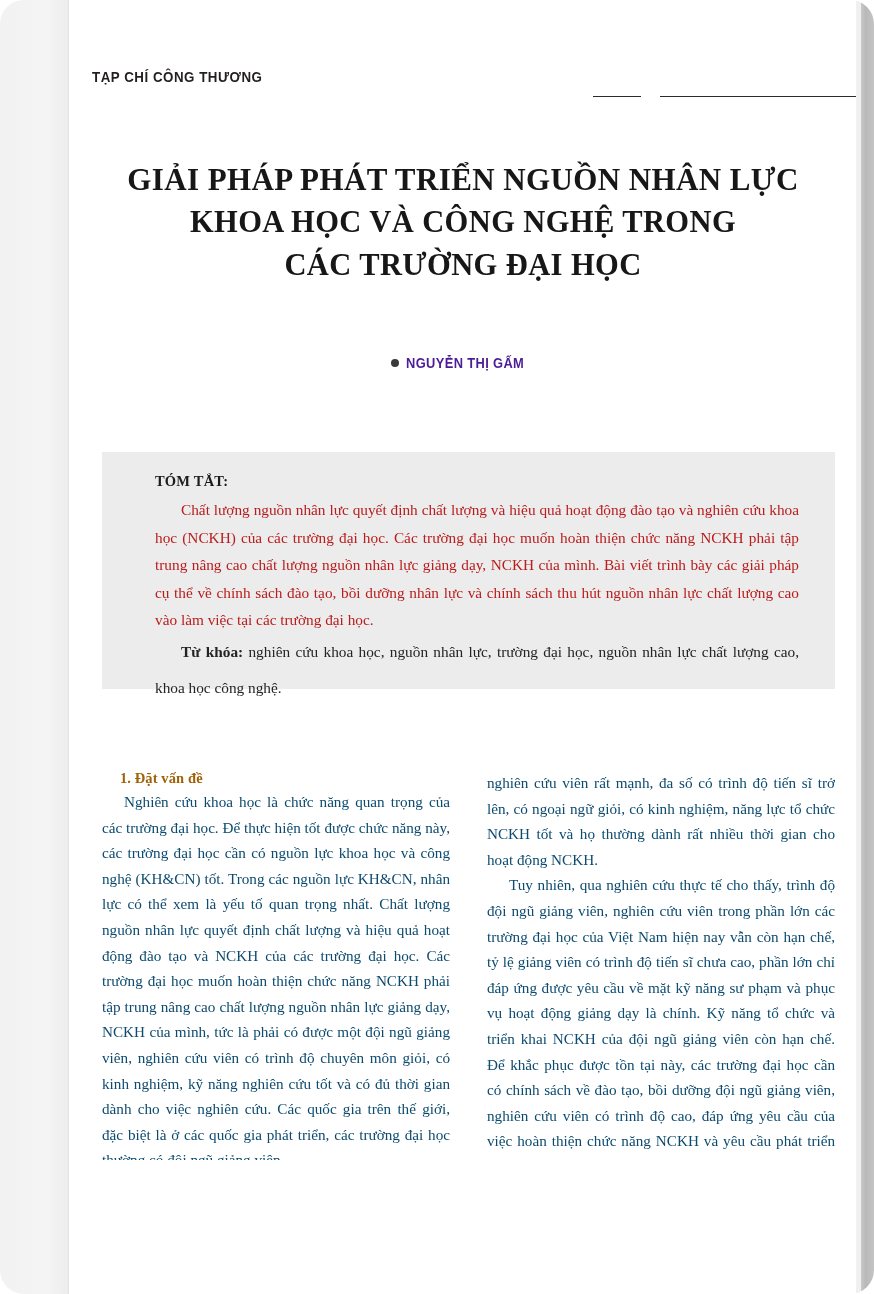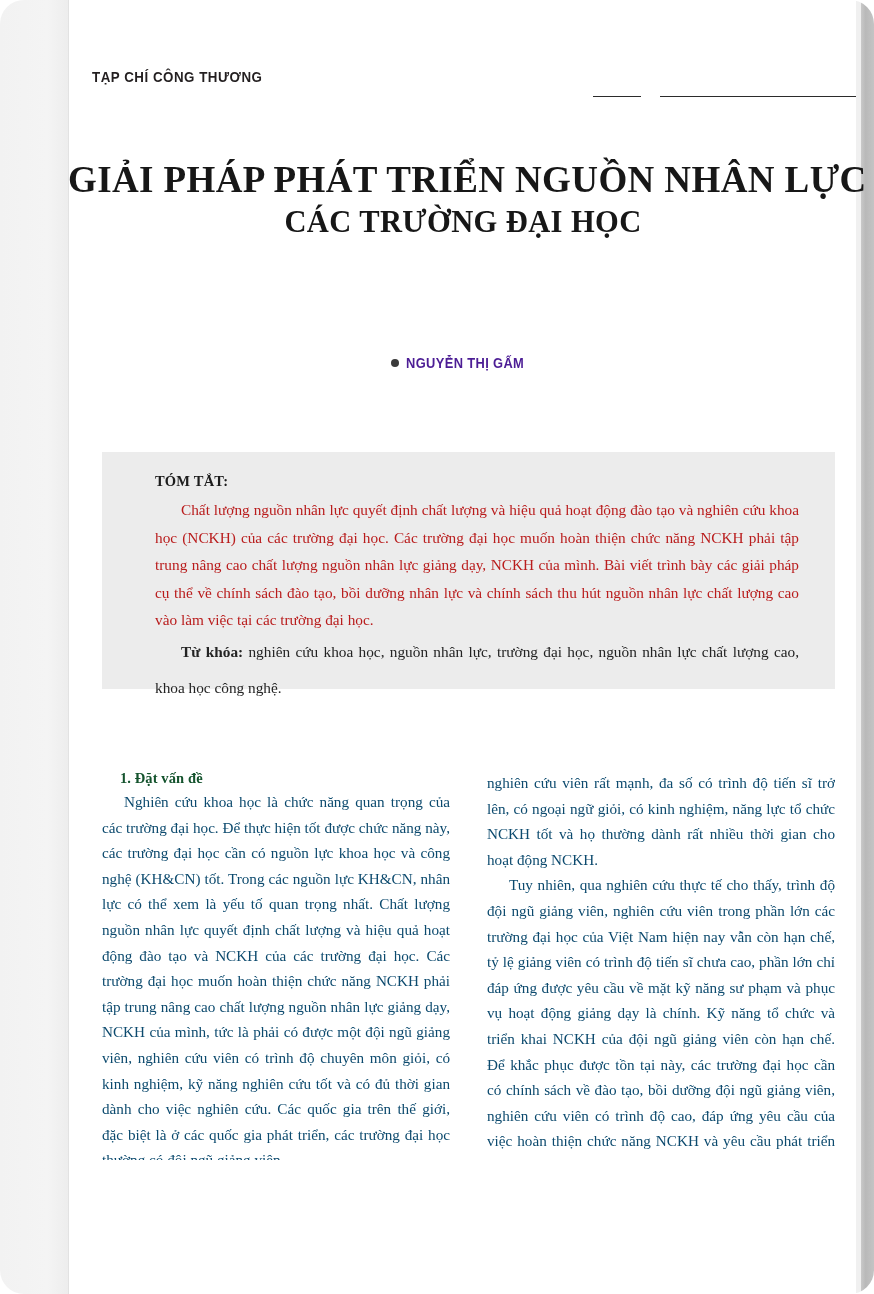--- a/index.html
+++ b/index.html
@@ -82,21 +82,21 @@
   }
   .title-line {
     font-family: "Liberation Serif", "DejaVu Serif", serif;
     font-weight: bold;
     font-size: 30.5px;
     line-height: 43px;
     letter-spacing: 0.4px;
     color: #171717;
     white-space: nowrap;
   }
-  .title-line.l1 { font-size: 37px; }
+  .title-line.l1 { font-size: 31px; }
   .title-line.l2 { font-size: 30.5px; }
   .title-line.l3 { font-size: 30.5px; }
 
   
   .author-row {
     position: absolute;
     left: 68px;
     top: 355px;
     width: 790px;
     text-align: center;
@@ -176,21 +176,21 @@
     height: 390px;
     overflow: hidden;
   }
   .col-left  { left: 0px; }
   .col-right { left: 385px; }
 
   .section-heading {
     font-family: "Liberation Serif", "DejaVu Serif", serif;
     font-weight: bold;
     font-size: 14.5px;
-    color: #14532d;
+    color: #a16207;
     margin: 0 0 2px 0;
     padding-left: 18px;
     letter-spacing: 0.1px;
   }
   .body-para {
     font-size: 15.2px;
     line-height: 25.6px;
     text-align: justify;
     text-indent: 22px;
     margin: 0;
@@ -223,20 +223,21 @@
   <div class="scan-right-band2"></div>
   <div class="scan-right-band"></div>
 
   <div class="journal-header">TẠP CHÍ CÔNG THƯƠNG</div>
 
   <div class="header-rule-short"></div>
   <div class="header-rule-long"></div>
 
   <div class="title-block">
     <div class="title-line l1">GIẢI PHÁP PHÁT TRIỂN NGUỒN NHÂN LỰC</div>
+    <div class="title-line l2">KHOA HỌC VÀ CÔNG NGHỆ TRONG</div>
     <div class="title-line l3">CÁC TRƯỜNG ĐẠI HỌC</div>
   </div>
 
   <div class="author-row">
     <span class="author-bullet"></span><span class="author-name">NGUYỄN THỊ GẤM</span>
   </div>
 
   <div class="abstract-box">
     <div class="abstract-inner">
       <div class="abstract-heading">TÓM TẮT:</div>

